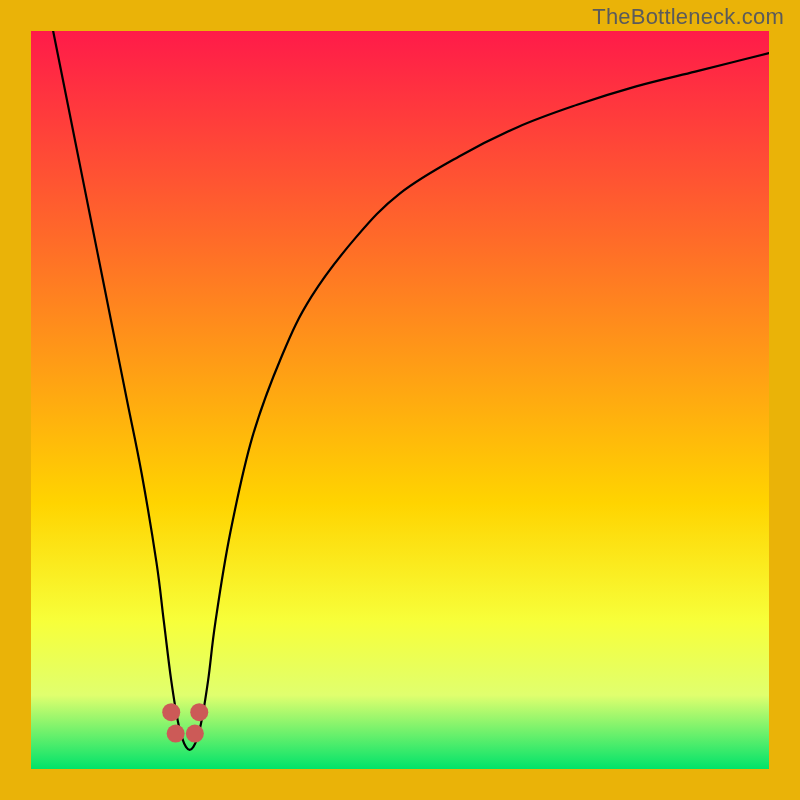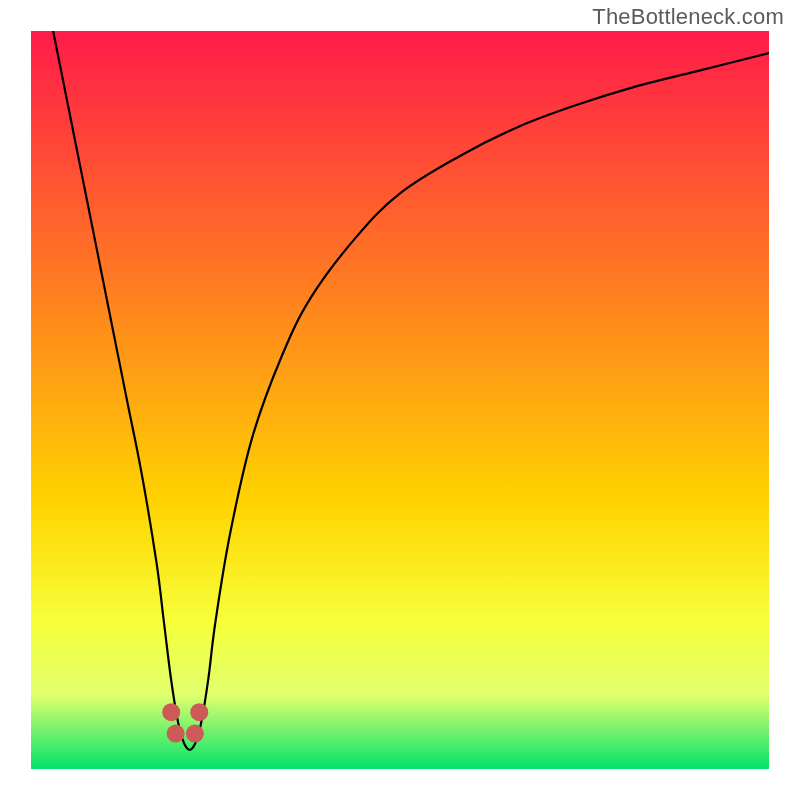--- a/index.html
+++ b/index.html
@@ -7,21 +7,21 @@
     padding: 0;
     width: 800px;
     height: 800px;
     background: #000;
     overflow: hidden;
   }
   .frame {
     position: relative;
     width: 800px;
     height: 800px;
-    background: #ffffff;
+    background: #eab308;
   }
   .plot {
     position: absolute;
     left: 31px;
     top: 31px;
     width: 738px;
     height: 738px;
   }
   .watermark {
     position: absolute;

